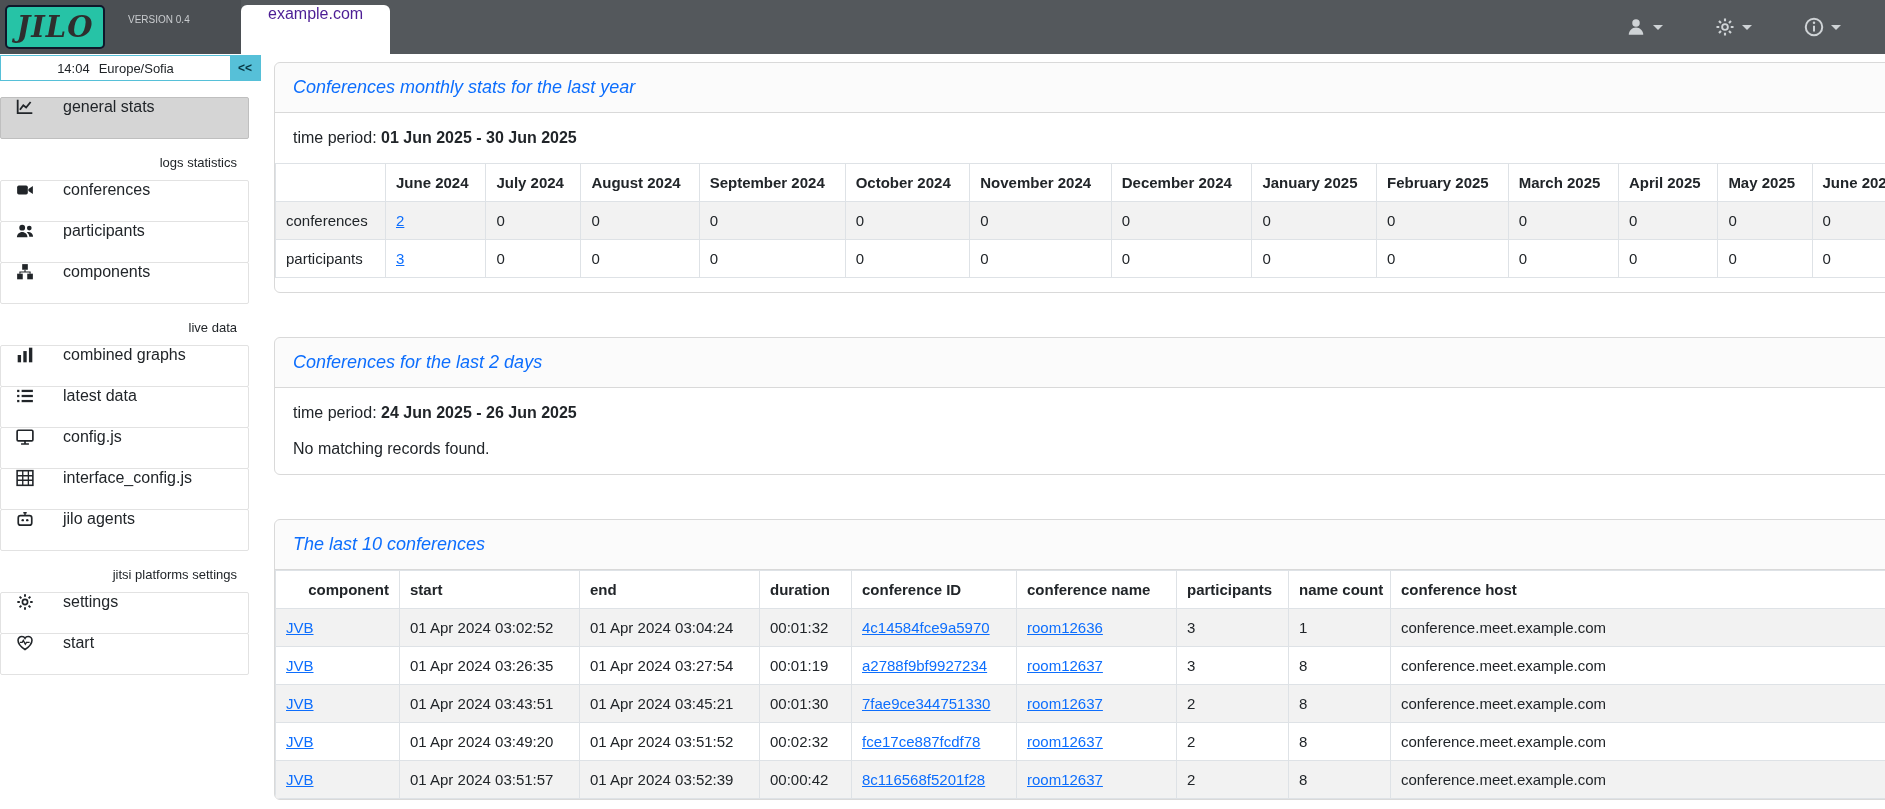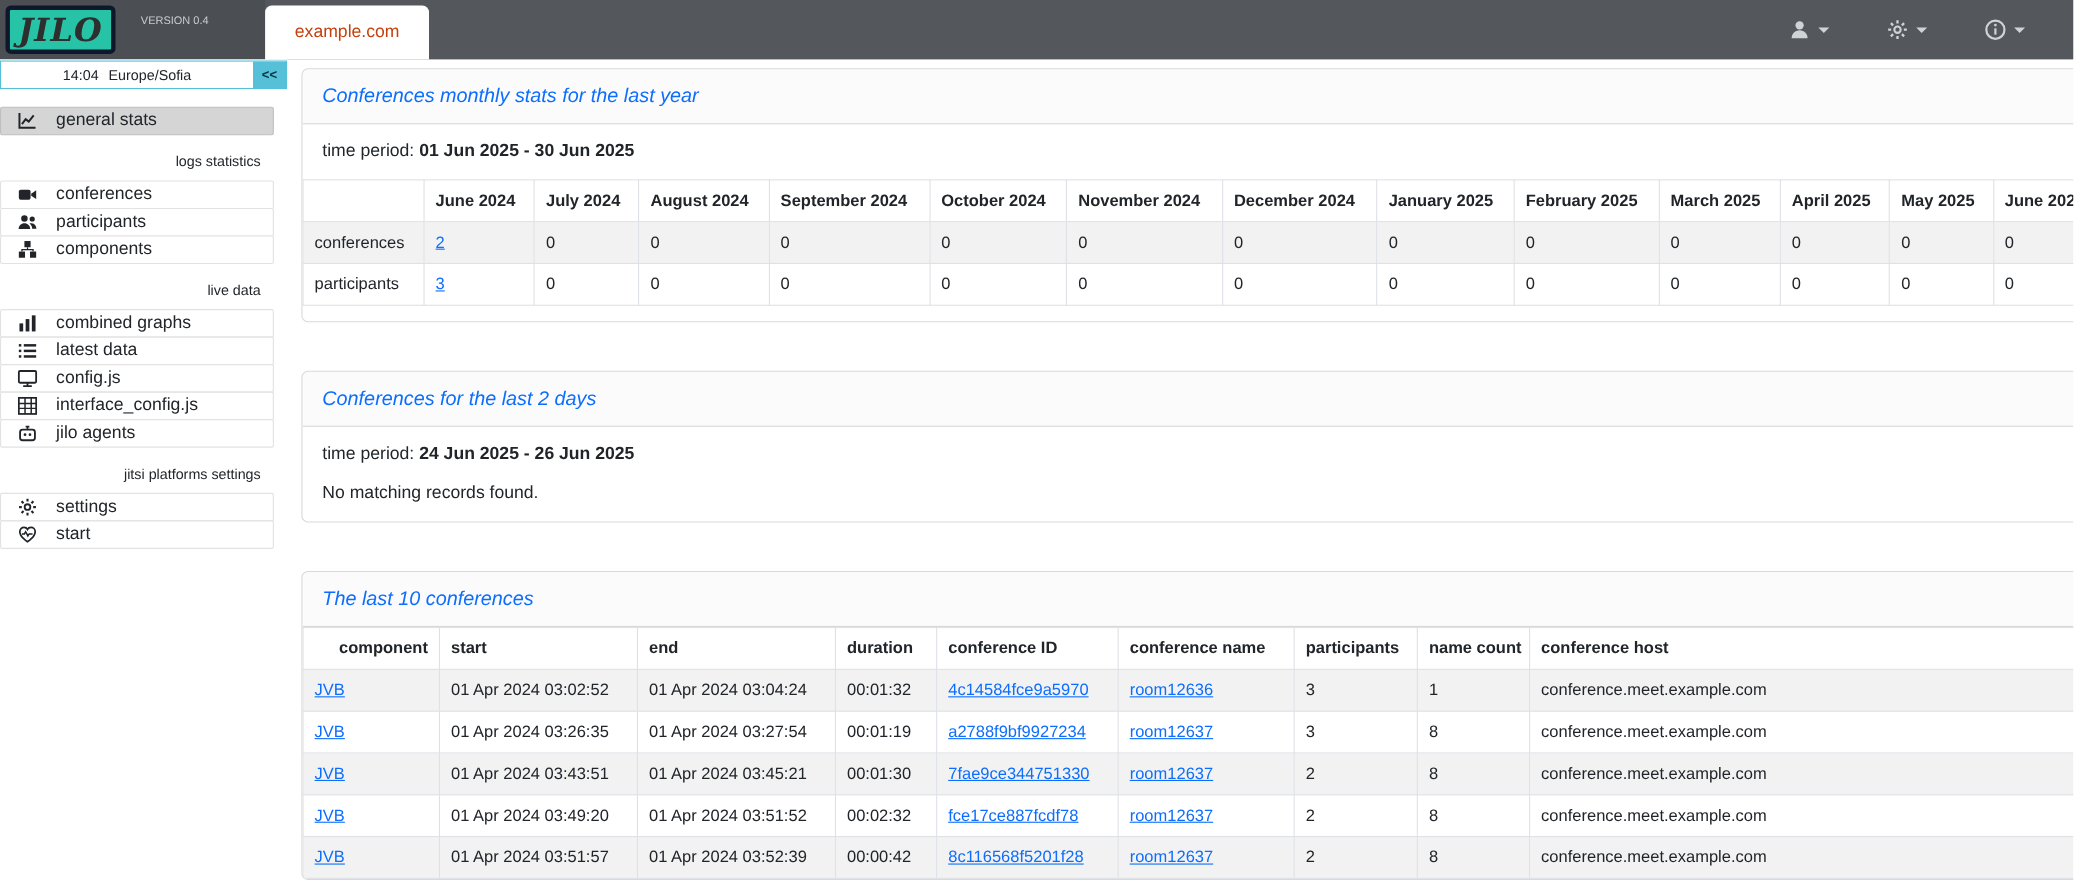--- a/index.html
+++ b/index.html
@@ -17,37 +17,37 @@
     display: flex; align-items: stretch;
   }
   .brand-area {
     width: 241px; flex-shrink: 0;
     background: var(--brand-bg, #4b4f53);
     display: flex; align-items: center;
     padding-left: 5px;
   }
   .logo {
     background: var(--logo-bg, #26c3a6);
-    border: 4px solid #0f172a;
+    border: 2px solid #0f172a;
     border-radius: 5px;
     width: 100px; height: 44px;
     display: flex; align-items: center; justify-content: center;
     cursor: pointer;
   }
   .logo-text {
     font-family: "DejaVu Serif", "Liberation Serif", serif;
     font-style: italic; font-weight: bold;
     font-size: 29px; color: #2e2e2e; letter-spacing: 1px;
   }
   .version { color: #c9cccf; font-size: 10px; margin-left: 23px; align-self: flex-start; margin-top: 14px; white-space: nowrap; }
   .tab {
     align-self: flex-end; height: 49px;
     background: #fff; border-radius: 6px 6px 0 0;
-    display: flex; align-items: center;
-    padding: 0 27px; font-size: 16px; color: #c2410c; cursor: pointer;
+    display: flex; 
+    padding: 0 27px; font-size: 16px; color: #4c1d95; cursor: pointer;
   }
   .topbar-menu {
     margin-left: auto; display: flex; align-items: center;
     gap: 52px; padding-right: 44px; color: #cfd3d6;
   }
   .tb-drop { display: flex; align-items: center; cursor: pointer; }
   .tb-icon svg { display: block; }
   .caret {
     width: 0; height: 0; display: inline-block; margin-left: 7px;
     border-left: 5px solid transparent; border-right: 5px solid transparent;
@@ -65,22 +65,22 @@
     height: 26px;
   }
   .clock-text { flex: 1; display: flex; align-items: center; justify-content: center; font-size: 13px; gap: 9px; }
   .collapse-btn {
     width: 30px; background: var(--clock-accent, #56c0d8);
     border: none; font-size: 12px; font-weight: bold; color: #073642;
     cursor: pointer; font-family: inherit;
   }
   .menu { padding-top: 16px; }
   .menu-item {
-    display: flex; align-items: center; gap: 16px;
-    height: 26px; padding: 0 14px;
+    display: flex; align-items: flex-start; gap: 28px;
+    height: 42px; padding: 0 14px;
     border: 1px solid #e2e2e2; border-radius: 2px;
     margin: 0 12px 0 0; background: #fff;
     font-size: 16px; cursor: pointer;
   }
   .menu-group .menu-item:not(:first-child) { margin-top: -1px; }
   .menu-item.active { background: var(--active-item, #d5d5d5); border-color: #bfbfbf; }
   .mi-icon { width: 20px; display: flex; justify-content: center; flex-shrink: 0; }
   .mi-icon svg { display: block; }
   .section-label { text-align: right; padding: 16px 24px 10px 0; font-size: 13px; color: #212529; }
 

